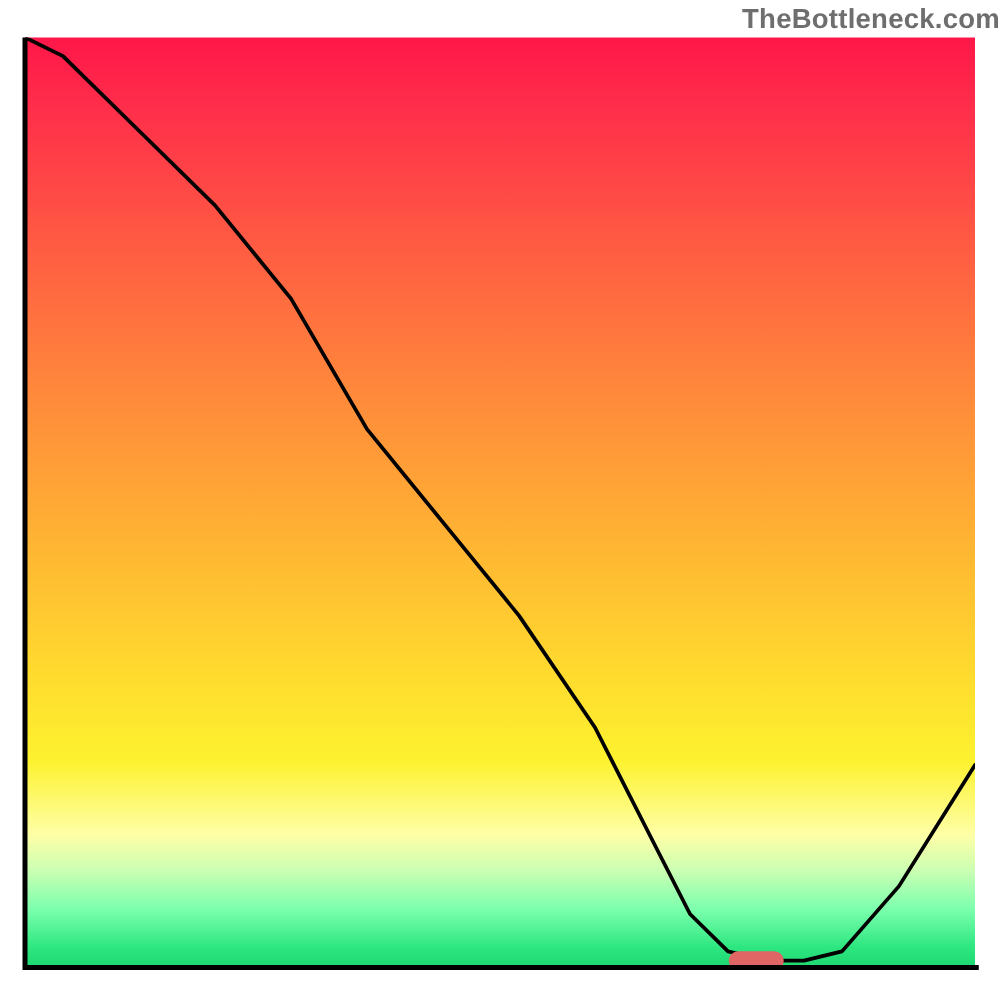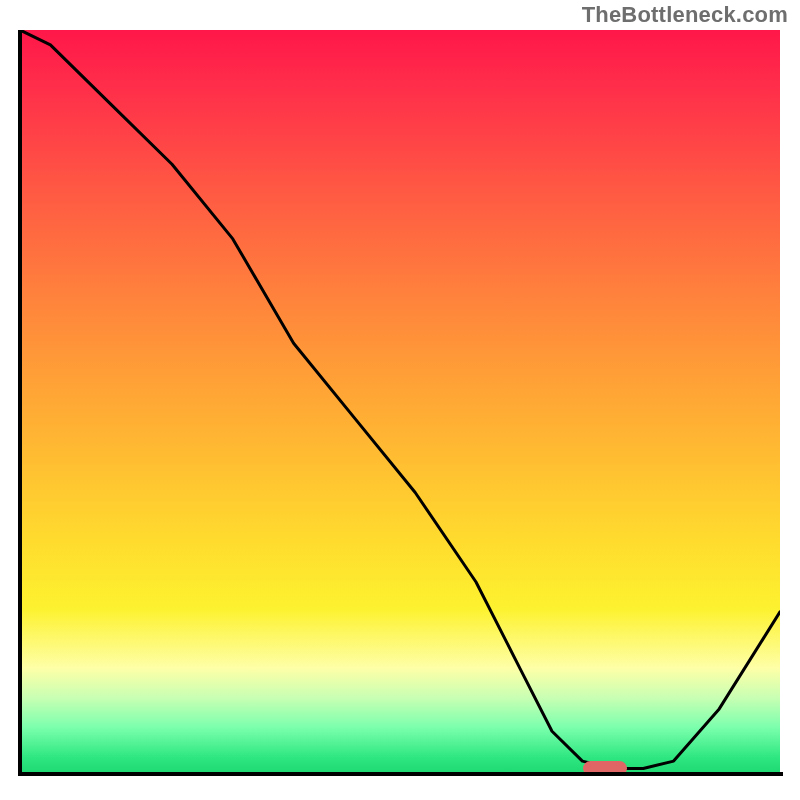--- a/index.html
+++ b/index.html
@@ -12,21 +12,21 @@
     overflow: hidden;
   }
   .wrap {
     position: relative;
     width: 800px;
     height: 800px;
   }
   .watermark {
     position: absolute;
     top: 2px;
-    right: 12px;
+    right: 0;
     font-size: 22px;
     font-weight: 600;
     color: #6e6e6e;
     letter-spacing: 0.2px;
   }
   .chart {
     position: absolute;
     left: 20px;
     top: 30px;
     width: 760px;

